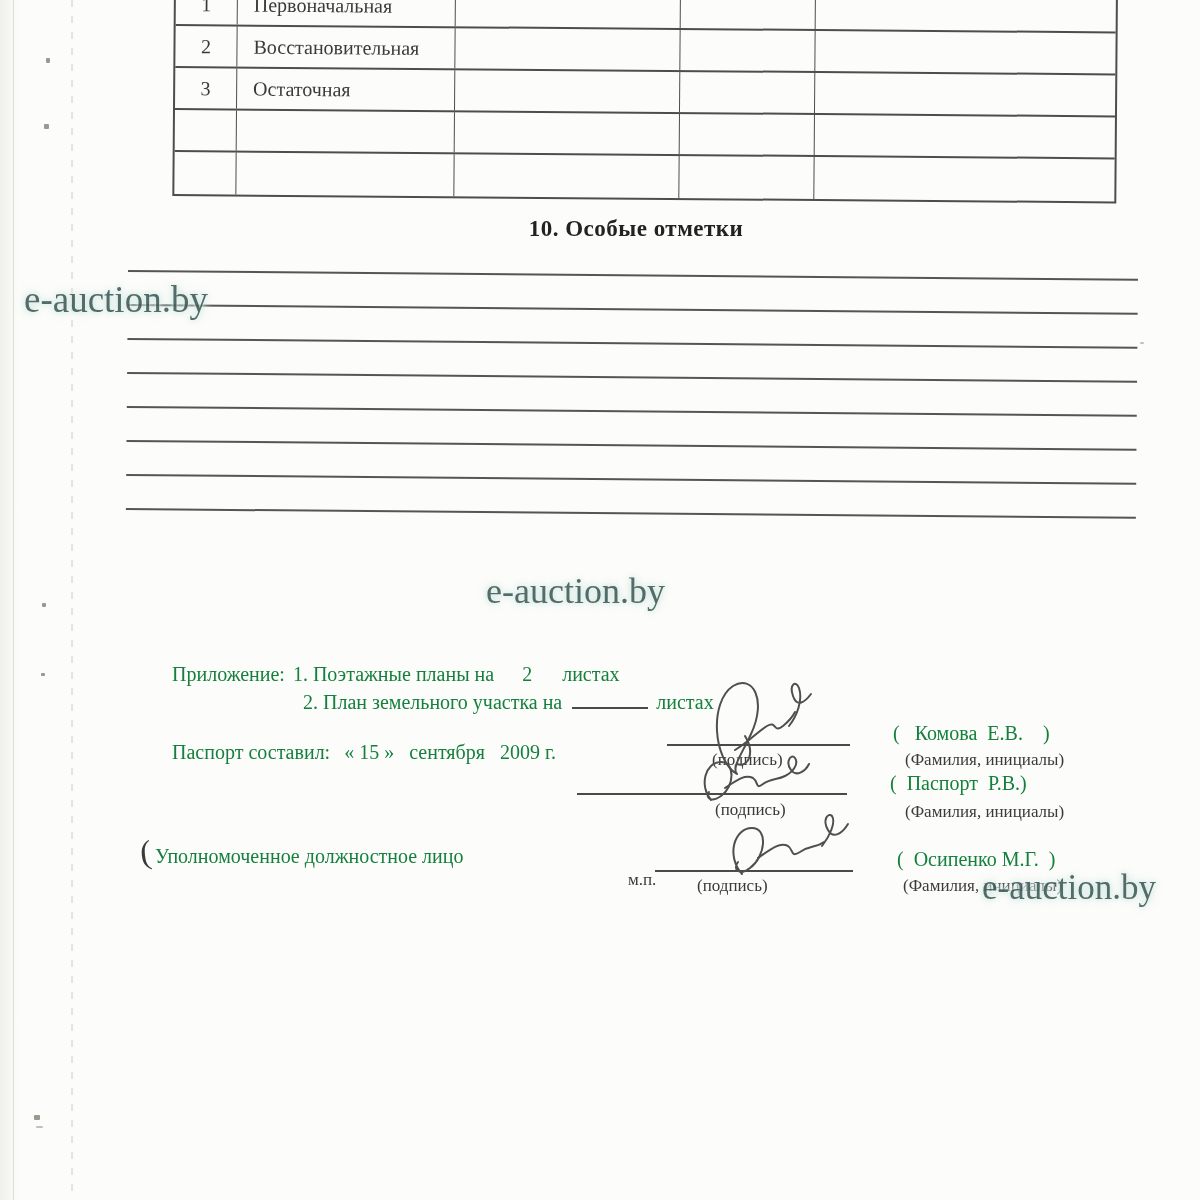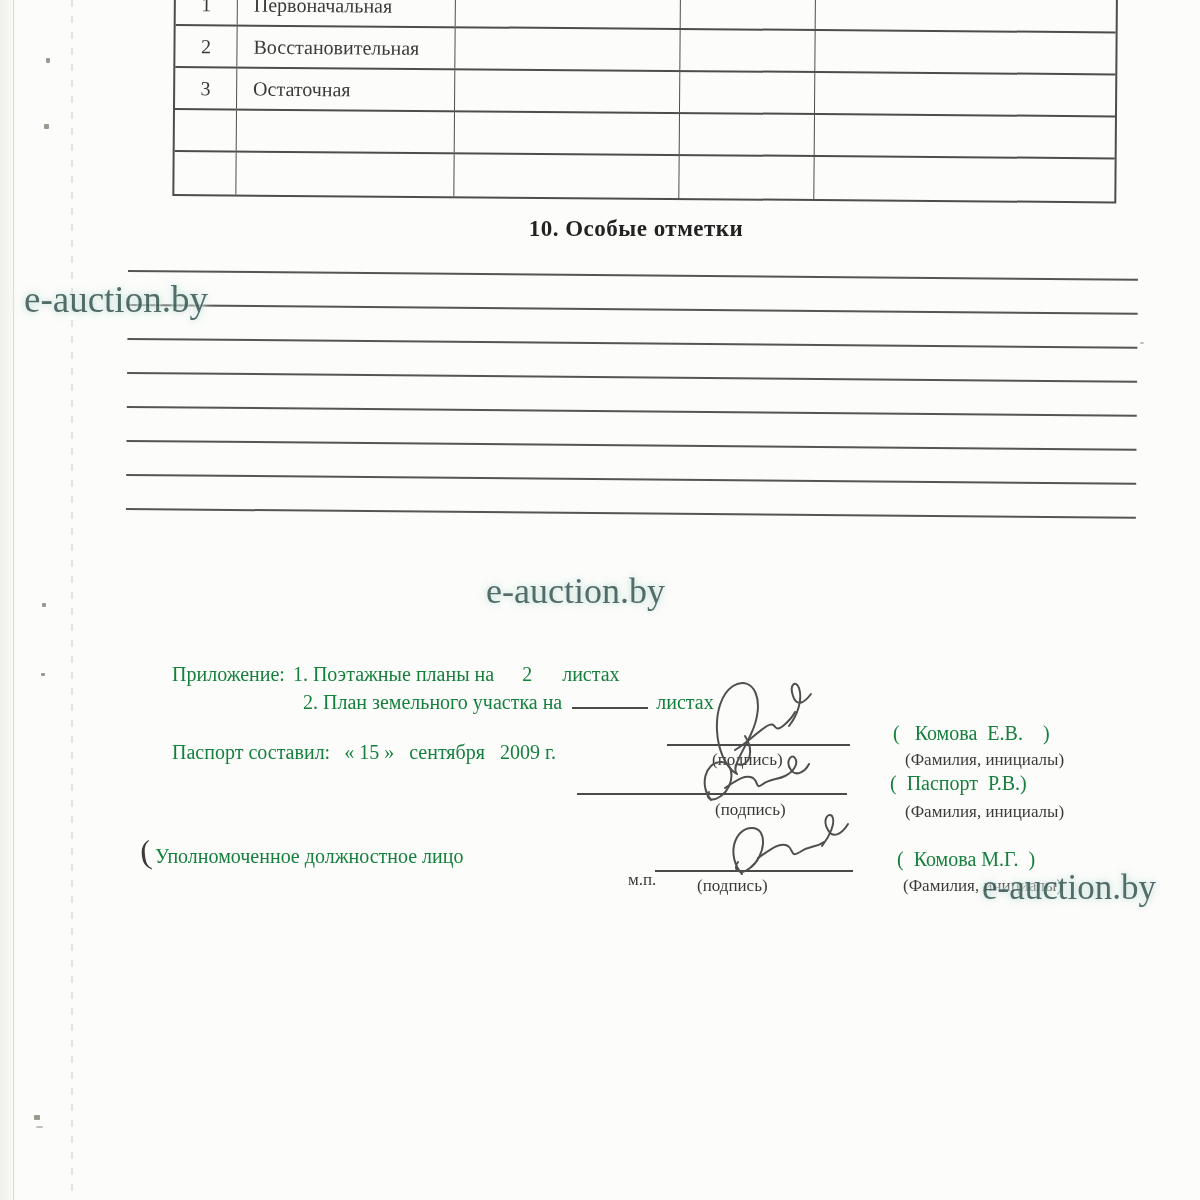--- a/index.html
+++ b/index.html
@@ -144,21 +144,21 @@
 
   <div class="sig-line" style="left:577px;top:793px;width:270px;"></div>
   <div class="t small" style="left:715px;top:800px;">(подпись)</div>
   <div class="t" style="left:890px;top:772px;">(  Паспорт  Р.В.)</div>
   <div class="t small" style="left:905px;top:802px;">(Фамилия, инициалы)</div>
 
   <div class="paren-mark" style="left:140px;top:834px;">(</div>
   <div class="t" style="left:155px;top:845px;">Уполномоченное должностное лицо</div>
   <div class="sig-line" style="left:655px;top:870px;width:198px;"></div>
   <div class="t small" style="left:697px;top:876px;">(подпись)</div>
-  <div class="t" style="left:897px;top:848px;">(  Комова М.Г.  )</div>
+  <div class="t" style="left:897px;top:848px;">(  Осипенко М.Г.  )</div>
   <div class="t small" style="left:903px;top:876px;">(Фамилия, инициалы)</div>
   <div class="t small" style="left:628px;top:870px;">м.п.</div>
 
   <svg class="sig-svg" style="left:685px;top:672px;" width="140" height="110" viewBox="0 0 140 110">
     <path d="M 52 102 C 28 88, 24 30, 48 14 C 68 2, 82 28, 66 62 C 58 80, 46 96, 52 102"></path>
     <path d="M 50 78 C 64 70, 72 60, 82 54 C 92 48, 88 62, 98 54 C 104 49, 108 44, 110 40"></path>
     <path d="M 104 54 C 112 44, 118 28, 114 16 C 111 8, 104 12, 108 24 C 112 36, 120 30, 126 22"></path>
     <path d="M 60 64 C 70 80, 64 96, 52 92"></path>
   </svg>
   <svg class="sig-svg" style="left:695px;top:752px;" width="120" height="60" viewBox="0 0 120 60">

